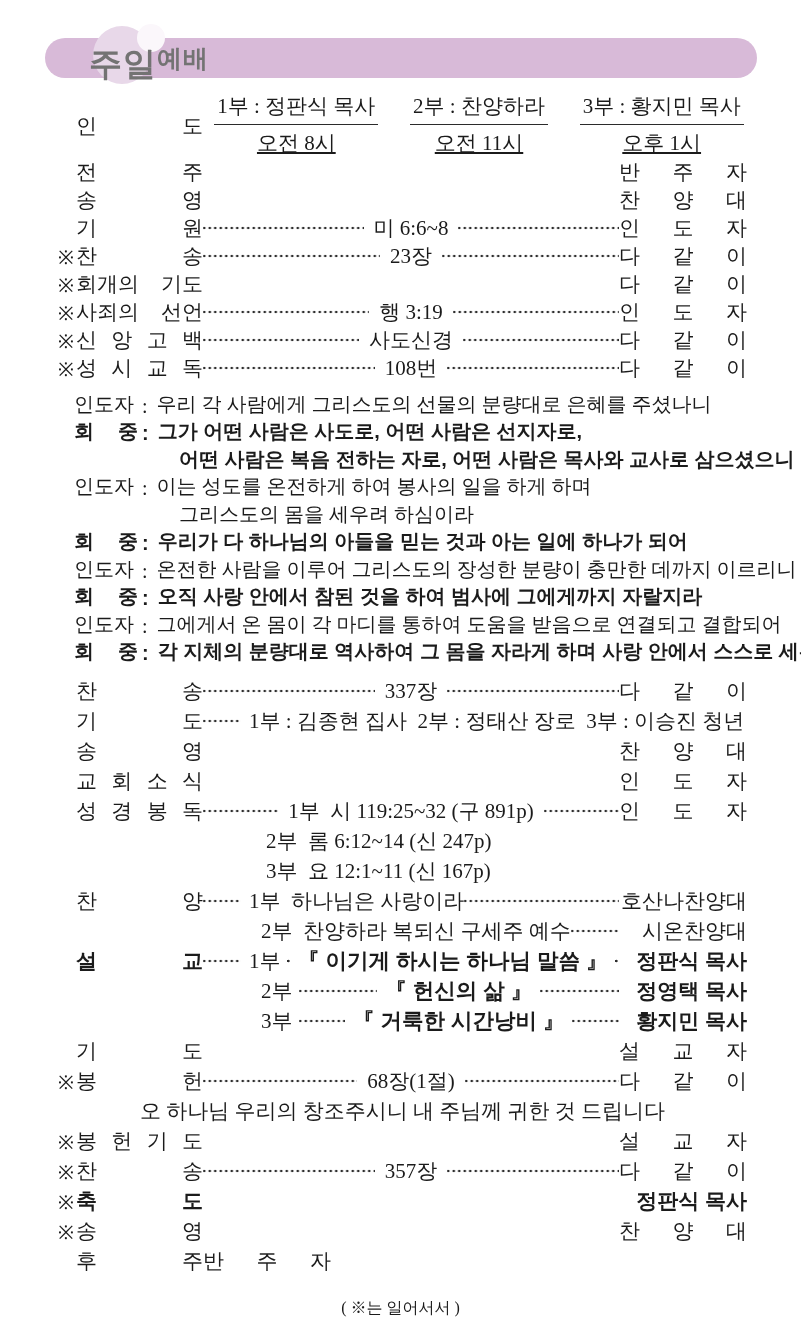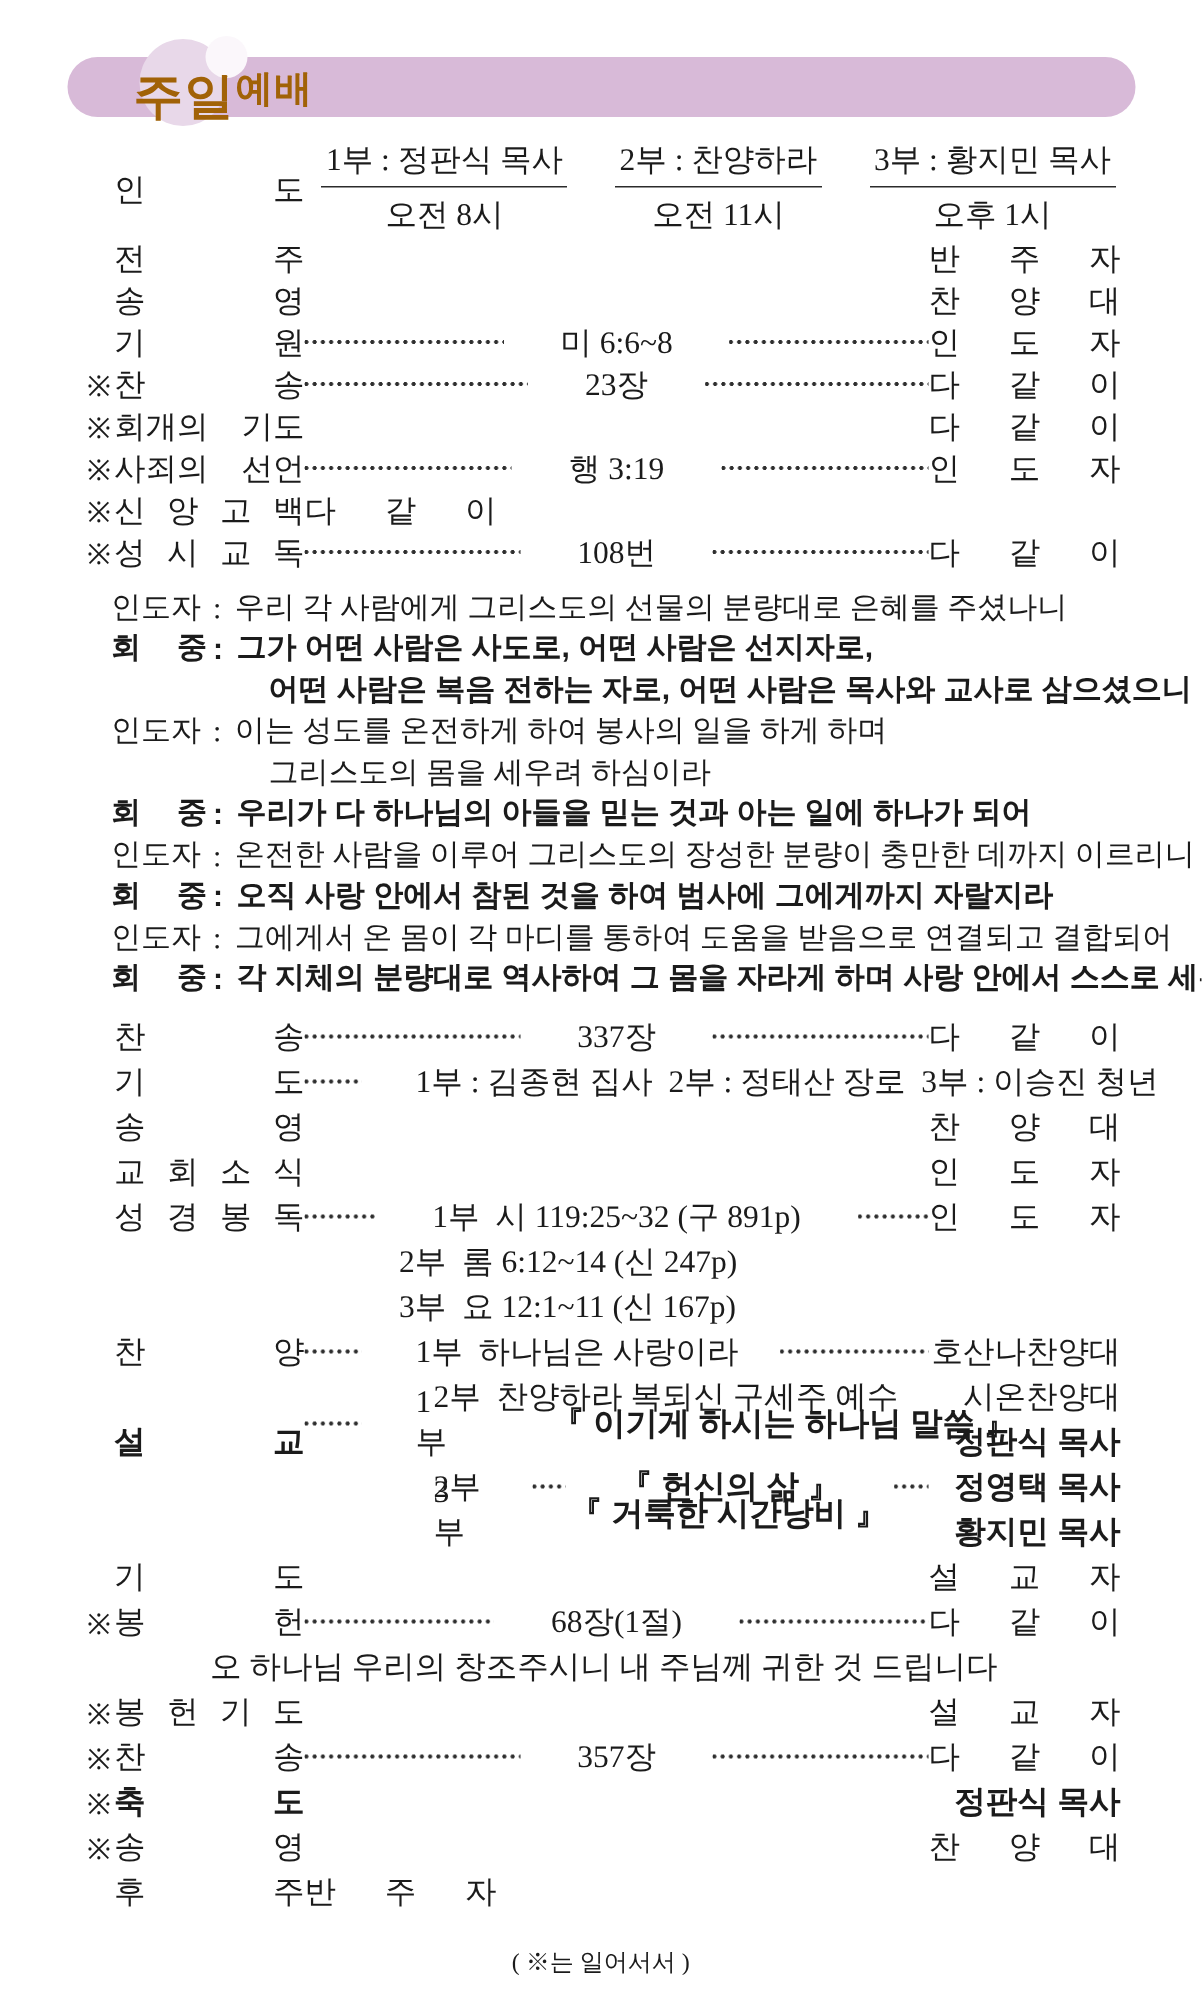--- a/index.html
+++ b/index.html
@@ -7,37 +7,37 @@
     width:801px; height:1342px; position:relative; overflow:hidden;
     background:#ffffff; color:#1b1b1b;
     font-family:"Liberation Serif","DejaVu Serif",serif;
   }
   
   .header { position:absolute; left:45px; top:38px; right:44px; height:40px; }
   .header-bar { position:absolute; inset:0; border-radius:21px; background:#d8bad8; }
   .deco-circle-big { position:absolute; left:48px; top:-12px; width:58px; height:58px; border-radius:50%; background:#e8d8e9; }
   .deco-circle-small { position:absolute; left:92px; top:-14px; width:28px; height:28px; border-radius:50%; background:#fbf7fb; }
   .logo { position:absolute; left:44px; top:4px; white-space:nowrap;
-          font-family:Liberation Sans, sans-serif; font-weight:700; color:#a16207; }
+          font-family:Liberation Sans, sans-serif; font-weight:700; color:#737373; }
   .logo .t-big { font-size:33px; letter-spacing:1px; }
   .logo .t-small { font-size:25px; letter-spacing:1px; vertical-align:8px; }
   
   .conductor { position:absolute; left:58px; right:54px; top:92px; display:flex; align-items:center; font-size:21px; }
   .conductor .c-label { flex:0 0 127px; margin-left:18px; text-align:justify; text-align-last:justify; padding-top:2px; }
-  .c-services { flex:1; display:flex; gap:12px; margin-left:8px; }
+  .c-services { flex:1; display:flex; gap:12px; margin-left:8px;text-decoration:underline; }
   .c-service { flex:1; text-align:center; }
   .c-part { display:inline-block; border-bottom:1.6px solid #2b2b2b; padding:0 3px 4px; white-space:nowrap; }
   .c-time { margin-top:4px; }
   
   .program { position:absolute; left:58px; right:54px; top:158px; }
   .p-row { display:flex; align-items:flex-end; height:28px; font-size:21px; }
   .p-row.lh30 { height:30px; }
   .star { flex:0 0 18px; font-size:19px; }
   .lab { flex:0 0 127px; text-align:justify; text-align-last:justify; white-space:pre; }
-  .mid { flex:1; display:flex; align-items:center; min-width:0;gap:28px; }
+  .mid { flex:1; display:flex; align-items:center; min-width:0; }
   .leader { flex:1 1 auto; align-self:stretch;
     background-image:radial-gradient(circle, #2e2e2e 1.15px, rgba(0,0,0,0) 1.6px);
     background-size:5.5px 8px; background-repeat:repeat-x; background-position:4px center; }
   .leader.fx { flex:0 0 38px; }
   .spacer { flex:0 0 50px; }
   .ctr { padding:0 10px; white-space:pre; }
   .rgt { flex:0 0 128px; white-space:nowrap;font-family:Liberation Serif, serif; }
   .rgt.j { text-align:justify; text-align-last:justify; }
   .rgt.ra { text-align:right; }
   .b { font-family:"Liberation Sans","DejaVu Sans",sans-serif; font-weight:700; }
@@ -137,20 +137,25 @@
       <div class="mid">
         <div class="leader"></div>
         <span class="ctr">행 3:19</span>
         <div class="leader"></div>
       </div>
       <span class="rgt j">인 도 자</span>
     </div>
     <div class="p-row">
       <span class="star">※</span>
       <span class="lab">신 앙 고 백</span>
+      <div class="mid">
+        <div class="leader"></div>
+        <span class="ctr">사도신경</span>
+        <div class="leader"></div>
+      </div>
       <span class="rgt j">다 같 이</span>
     </div>
     <div class="p-row">
       <span class="star">※</span>
       <span class="lab">성 시 교 독</span>
       <div class="mid">
         <div class="leader"></div>
         <span class="ctr">108번</span>
         <div class="leader"></div>
       </div>

